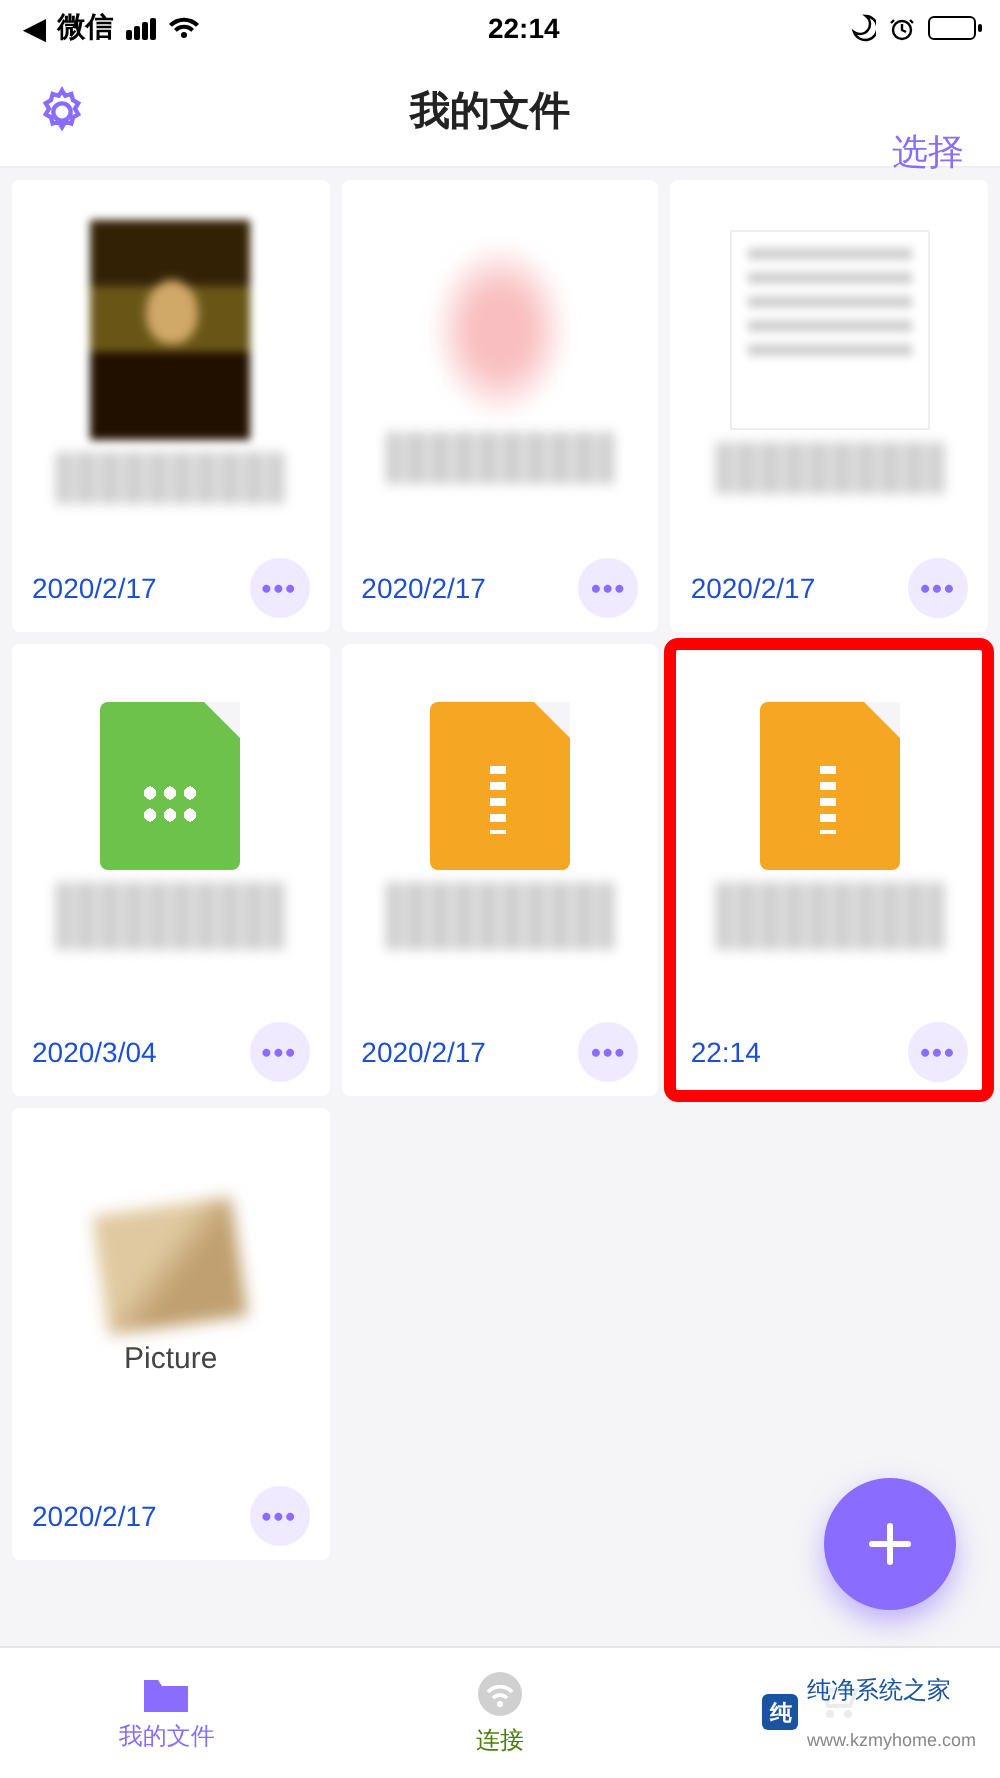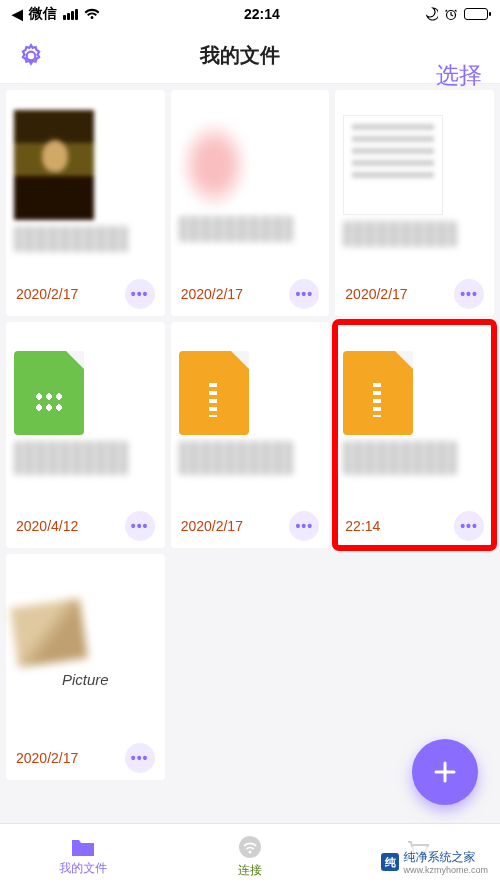--- a/index.html
+++ b/index.html
@@ -34,44 +34,44 @@
   .nav-bar {
     height: 56px;
     background: #fff;
     display: flex;
     align-items: center;
     justify-content: space-between;
     padding: 0 18px;
     border-bottom: 1px solid #eee;
   }
   .nav-title { font-size: 20px; font-weight: 600; color: #222; }
-  .nav-action { font-size: 23px; color: #8a6cff; margin-top: 40px; }
+  .nav-action { font-size: 18px; color: #8a6cff; margin-top: 40px; }
   .gear svg { display:block; }
 
   .grid {
     padding: 6px;
     display: grid;
     grid-template-columns: repeat(3, 1fr);
     gap: 6px;
   }
   .card {
     background: #fff;
     border-radius: 4px;
     height: 226px;
     display: flex;
     flex-direction: column;
   }
   .card.highlight { outline: 6px solid #ff0000; outline-offset: -3px; position: relative; z-index: 2; }
   .thumb-area {
     flex: 1;
     display: flex;
+    align-items: center;
     justify-content: center;
     padding: 8px;
     flex-direction: column;
-    font-style: italic;
   }
   .blur-text {
     margin-top: 6px;
     width: 80%;
     height: 26px;
     background: repeating-linear-gradient(90deg,#ccc 0 6px,#ddd 6px 12px);
     filter: blur(3px);
     border-radius: 2px;
   }
   .mona {
@@ -116,21 +116,21 @@
     background: repeating-linear-gradient(#fff 0 4px, transparent 4px 8px);
   }
 
   .card-footer {
     height: 44px;
     display: flex;
     align-items: center;
     justify-content: space-between;
     padding: 0 10px;
   }
-  .date { font-size: 14px; color: #c2410c; }
+  .date { font-size: 14px; color: #1d4ed8; }
   .more-btn {
     width: 30px; height: 30px; border-radius: 50%;
     background: #efeaff;
     display:flex; align-items:center; justify-content:center;
     color:#8a6cff; font-weight:700; letter-spacing:1px; font-size:14px;
   }
   .caption { font-size: 15px; color:#444; text-align:center; margin-top:8px;}
 
   .fab {
     position: absolute;
@@ -171,21 +171,21 @@
     right: 8px; bottom: 12px;
     display: flex; align-items: center; gap: 4px;
     font-size: 12px;
     color: #1a53a0;
     z-index: 10;
     background: rgba(255,255,255,.6);
     padding: 2px 4px;
     border-radius: 3px;
   }
   .wm-logo { width:18px;height:18px;background:#1a53a0;color:#fff;border-radius:3px;display:flex;align-items:center;justify-content:center;font-size:11px;font-weight:700;}
-  .wm-sub { font-size:9px; color:#888; display:block; line-height:1;}
+  .wm-sub { font-size:9px; color:#888; display:block; line-height:1;margin-top:12px;}
 </style>
 </head>
 <body>
 
 <div class="status-bar">
   <div class="status-left">
     <span>◀</span>
     <span>微信</span>
     <span class="sig-bars">
         <span></span>
@@ -266,21 +266,21 @@
       <span class="more-btn">•••</span>
     </div>
   </div>
 
   <div class="card">
     <div class="thumb-area">
       <div class="file-icon file-green"></div>
       <div class="blur-text" style="height:34px"></div>
     </div>
     <div class="card-footer">
-      <span class="date">2020/4/12</span>
+      <span class="date">2020/3/04</span>
       <span class="more-btn">•••</span>
     </div>
   </div>
 
   <div class="card">
     <div class="thumb-area">
       <div class="file-icon file-orange">
           <div class="dots"></div>
         </div>
       <div class="blur-text" style="height:34px"></div>

